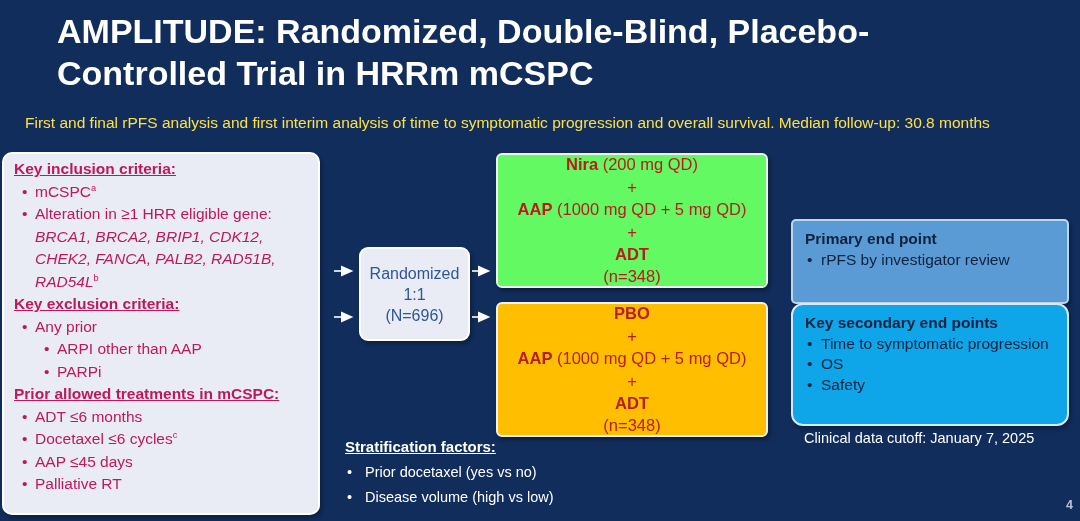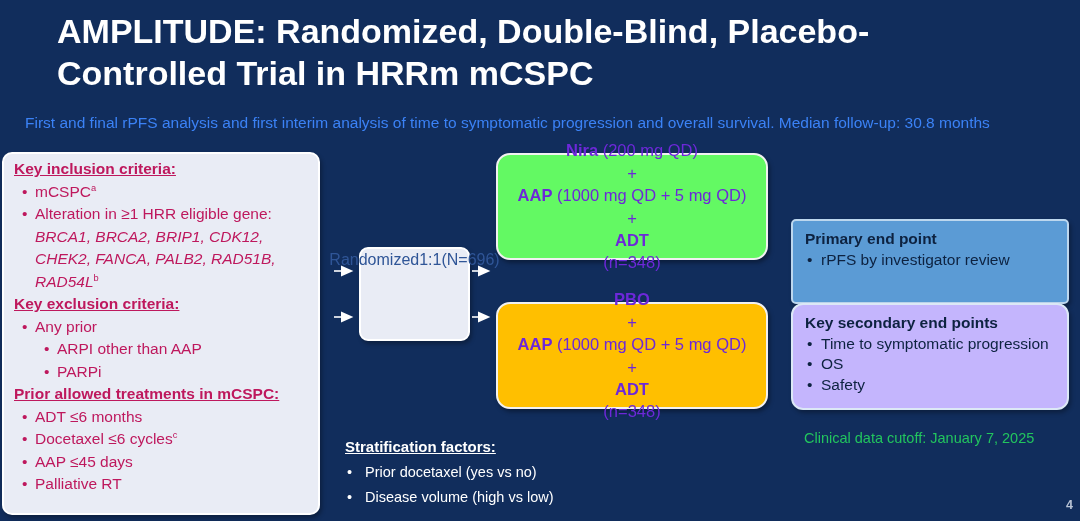--- a/index.html
+++ b/index.html
@@ -9,85 +9,85 @@
     background:#112d5c;
     font-family:"Liberation Sans", sans-serif;
     overflow:hidden;
   }
   .title {
     position:absolute; left:57px; top:10px; width:978px;
     color:#ffffff; font-size:34px; font-weight:bold; line-height:42px;
   }
   .subtitle {
     position:absolute; left:25px; top:114px; width:1040px;
-    color:#3b82f6; font-size:15.5px;
+    color:#fde047; font-size:15.5px;
   }
   
   .panel-left {
     position:absolute; left:2px; top:152px; width:318px; height:363px;
     background:#e9ecf5; border:2px solid #ffffff; border-radius:10px;
     padding:4px 6px 2px 10px; color:#be185d; font-size:15.5px; line-height:22.5px;
     box-shadow:2px 3px 4px rgba(0,0,0,0.30);
   }
   .panel-heading { font-weight:bold; text-decoration:underline; }
   ul.blist { list-style:none; }
   ul.blist li { position:relative; padding-left:13px; margin-left:8px; }
   ul.blist li::before { content:"•"; position:absolute; left:0; }
   ul.blist li.sub { margin-left:30px; }
   .genes { font-style:italic; display:block; }
   sup { font-size:60%; vertical-align:super; line-height:0; }
   
   .rand-box {
     position:absolute; left:359px; top:247px; width:111px; height:94px;
     background:#e9ecf5; border:2px solid #ffffff; border-radius:9px;
     color:#2f5597; font-size:16px; line-height:21px; text-align:center;
-    display:flex; flex-direction:row; justify-content:center;
+    display:flex; flex-direction:column; justify-content:center;
     box-shadow:2px 3px 4px rgba(0,0,0,0.30);
   }
   
   .arm-box {
-    position:absolute; left:496px; width:272px; height:107px;
-    border:2px solid #f1f1f1; border-radius:14px; color:#6d28d9;
+    position:absolute; left:496px; width:272px; height:135px;
+    border:2px solid #f1f1f1; border-radius:6px; color:#b91c1c;
     font-size:16.5px; line-height:22.4px; text-align:center;
     display:flex; flex-direction:column; justify-content:center;
     box-shadow:2px 3px 4px rgba(0,0,0,0.35);
   }
   .arm-nira { top:153px; background:#63f963; }
   .arm-pbo  { top:302px; background:#ffbf00; }
   .arm-box b { font-weight:bold; }
   
   .ep-box {
     position:absolute; left:791px; width:278px; color:#0d2240;
     font-size:15.5px; line-height:20.5px; padding:8px 10px 6px 12px;
     box-shadow:2px 3px 4px rgba(0,0,0,0.30);
   }
   .ep-primary {
     top:219px; height:85px; background:#5b9bd5;
     border:2px solid #bdd7ee; border-radius:5px;
   }
   .ep-secondary {
-    top:303px; height:107px; background:#c4b5fd;
+    top:303px; height:123px; background:#0ea5e9;
     border:2px solid #dce8f6; border-radius:12px;
   }
   .ep-heading { font-weight:bold; }
   ul.eplist { list-style:none; }
   ul.eplist li { position:relative; padding-left:16px; }
   ul.eplist li::before { content:"•"; position:absolute; left:2px; }
   
   .strat {
     position:absolute; left:345px; top:434px; width:440px;
     color:#ffffff; font-size:14.5px; line-height:25.5px;
   }
   .strat-heading { font-weight:bold; text-decoration:underline; font-size:15px; }
   ul.strat-list { list-style:none; }
   ul.strat-list li { position:relative; padding-left:20px; }
   ul.strat-list li::before { content:"•"; position:absolute; left:2px; }
   .gene-it { font-style:italic; }
   
-  .cutoff { position:absolute; left:804px; top:430px; color:#22c55e; font-size:14.5px; }
+  .cutoff { position:absolute; left:804px; top:430px; color:#ffffff; font-size:14.5px; }
   .page-num { position:absolute; left:1066px; top:498px; color:#b9c4d6; font-size:12.5px; font-weight:bold; }
   .flow-svg { position:absolute; left:0; top:0; width:1080px; height:521px; pointer-events:none; }
 </style>
 </head>
 <body>
 
 <div class="title">AMPLITUDE: Randomized, Double-Blind, Placebo-Controlled Trial in HRRm mCSPC</div>
 <div class="subtitle">First and final rPFS analysis and first interim analysis of time to symptomatic progression and overall survival. Median follow-up: 30.8 months</div>
 
 <div class="panel-left">

